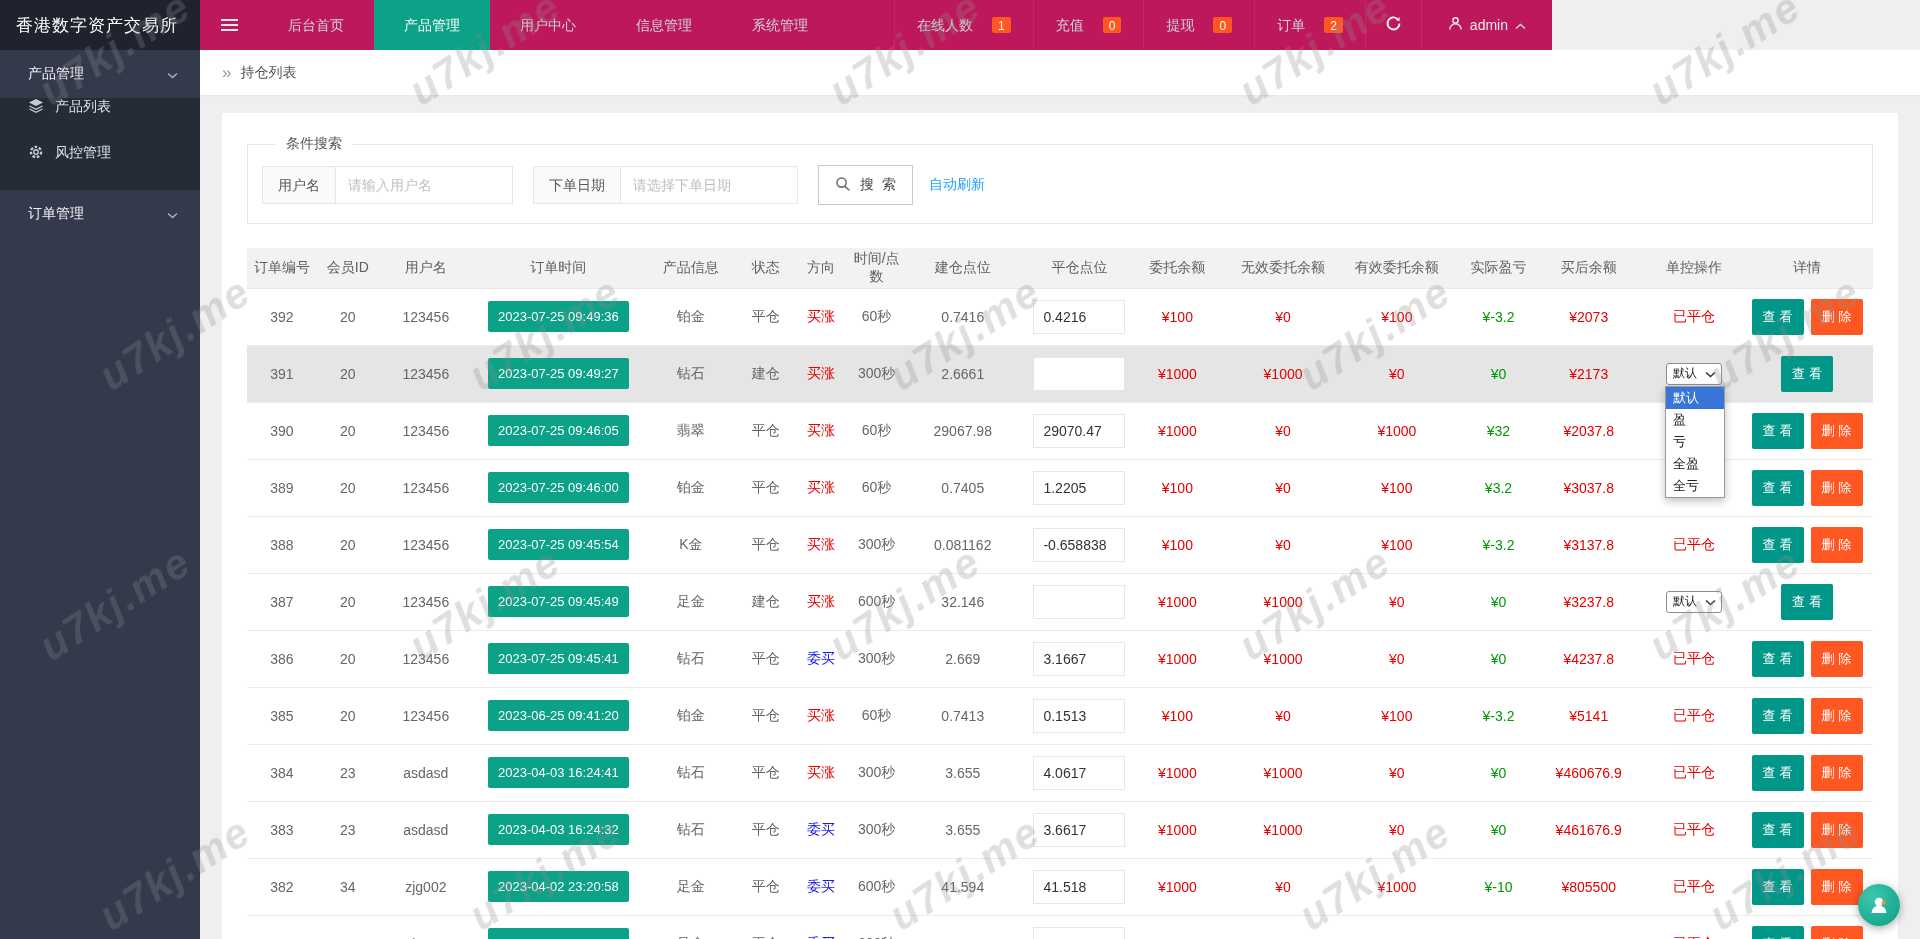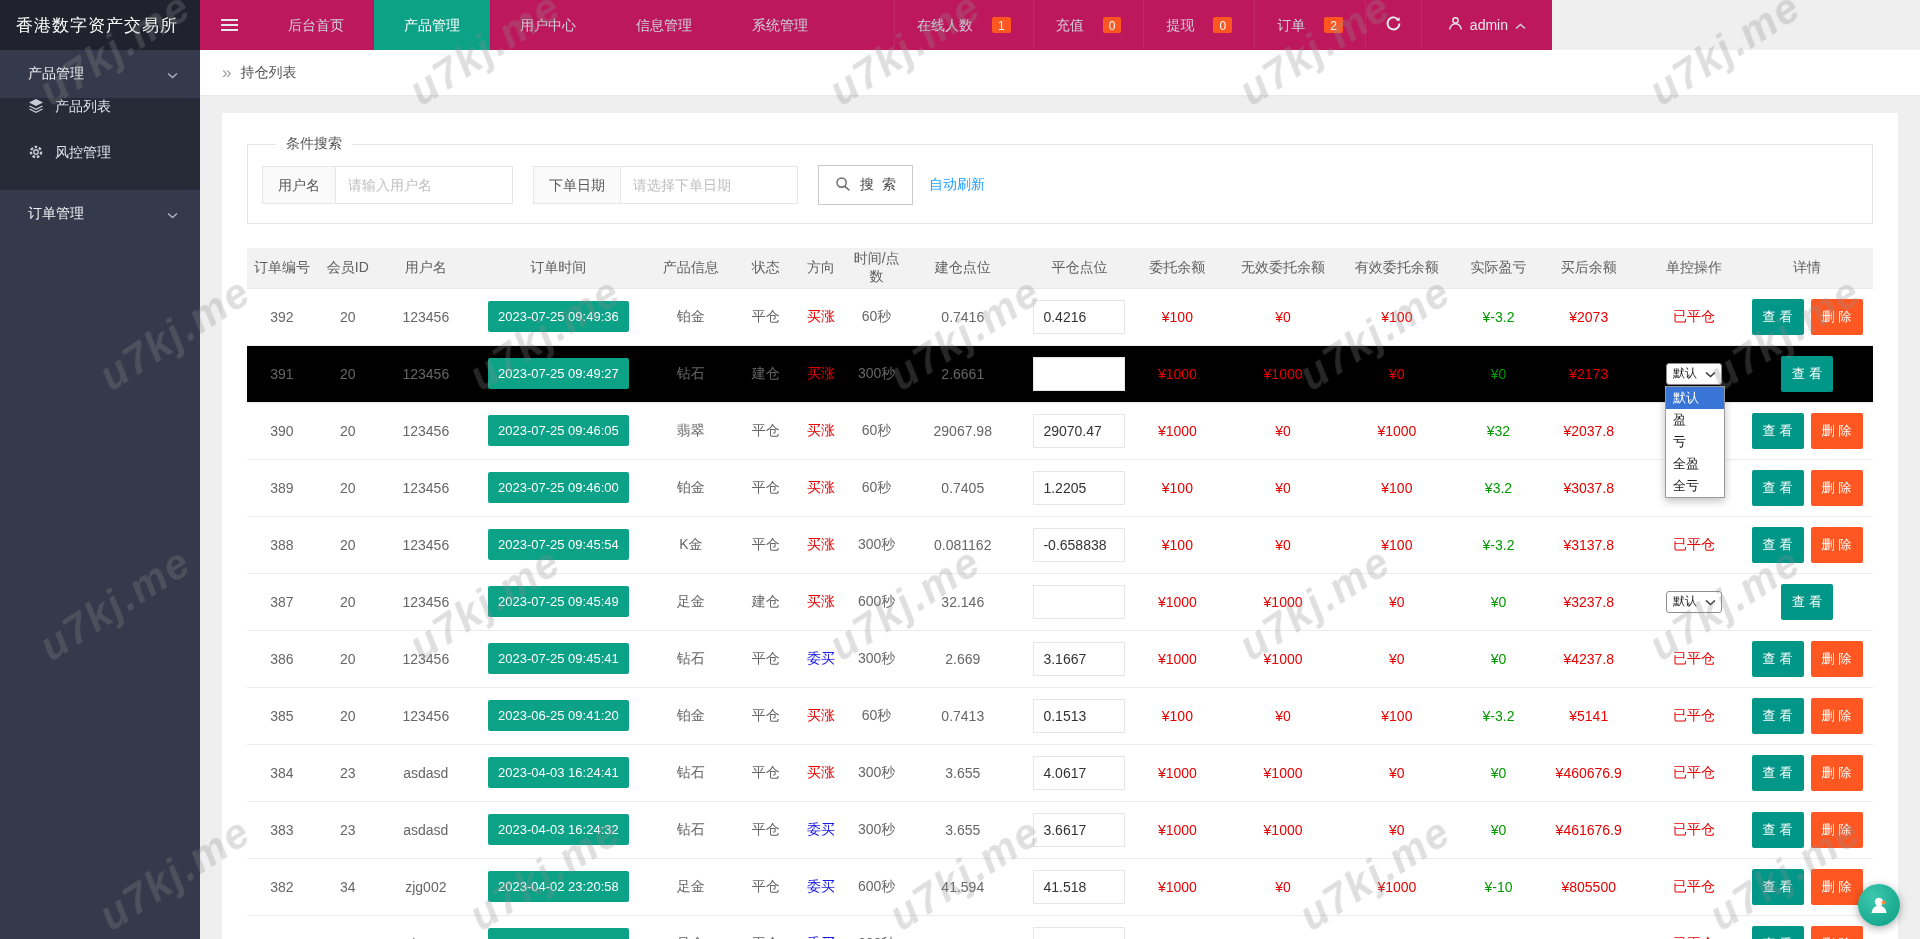--- a/index.html
+++ b/index.html
@@ -59,21 +59,21 @@
     display:flex; align-items:center; gap:9px; font-size:14px; color:#484848; cursor:pointer; }
   .search-btn .lbl { letter-spacing:8px; margin-right:-8px; }
   .auto-refresh { margin-left:16px; font-size:14px; color:#1e9fff; text-decoration:none; }
 
   
   table.positions { width:100%; border-collapse:collapse; table-layout:fixed; }
   table.positions th { background:#f2f2f2; height:40px; font-weight:400; font-size:14px;
     color:#5f5f5f; text-align:center; border-bottom:1px solid #e9e9e9; }
   table.positions td { height:57px; border-bottom:1px solid #ebebeb; text-align:center;
     font-size:14px; color:#666; }
-  table.positions tr.hl td { background:#000000; }
+  table.positions tr.hl td { background:#e5e5e5; }
   th:nth-child(8), td:nth-child(8), th:nth-child(9), td:nth-child(9),
   th:nth-child(11), td:nth-child(11), th:nth-child(12), td:nth-child(12),
   th:nth-child(13), td:nth-child(13), th:nth-child(14), td:nth-child(14),
   th:nth-child(15), td:nth-child(15) { text-align:right; padding-right:22px; }
   .time-btn { background:#0ba287; border:none; color:#fff; font-size:13px;
     padding:8px 10px; border-radius:2px; white-space:nowrap; cursor:pointer; }
   .close-input { width:92px; height:34px; border:1px solid #e6e6e6; padding:0 9px;
     font-size:14px; color:#333; outline:none; }
   .t-red { color:#e60000; } .t-green { color:#009900; } .t-blue { color:#1a1ae6; }
   .closed-text { color:#e60000; font-size:14px; }

